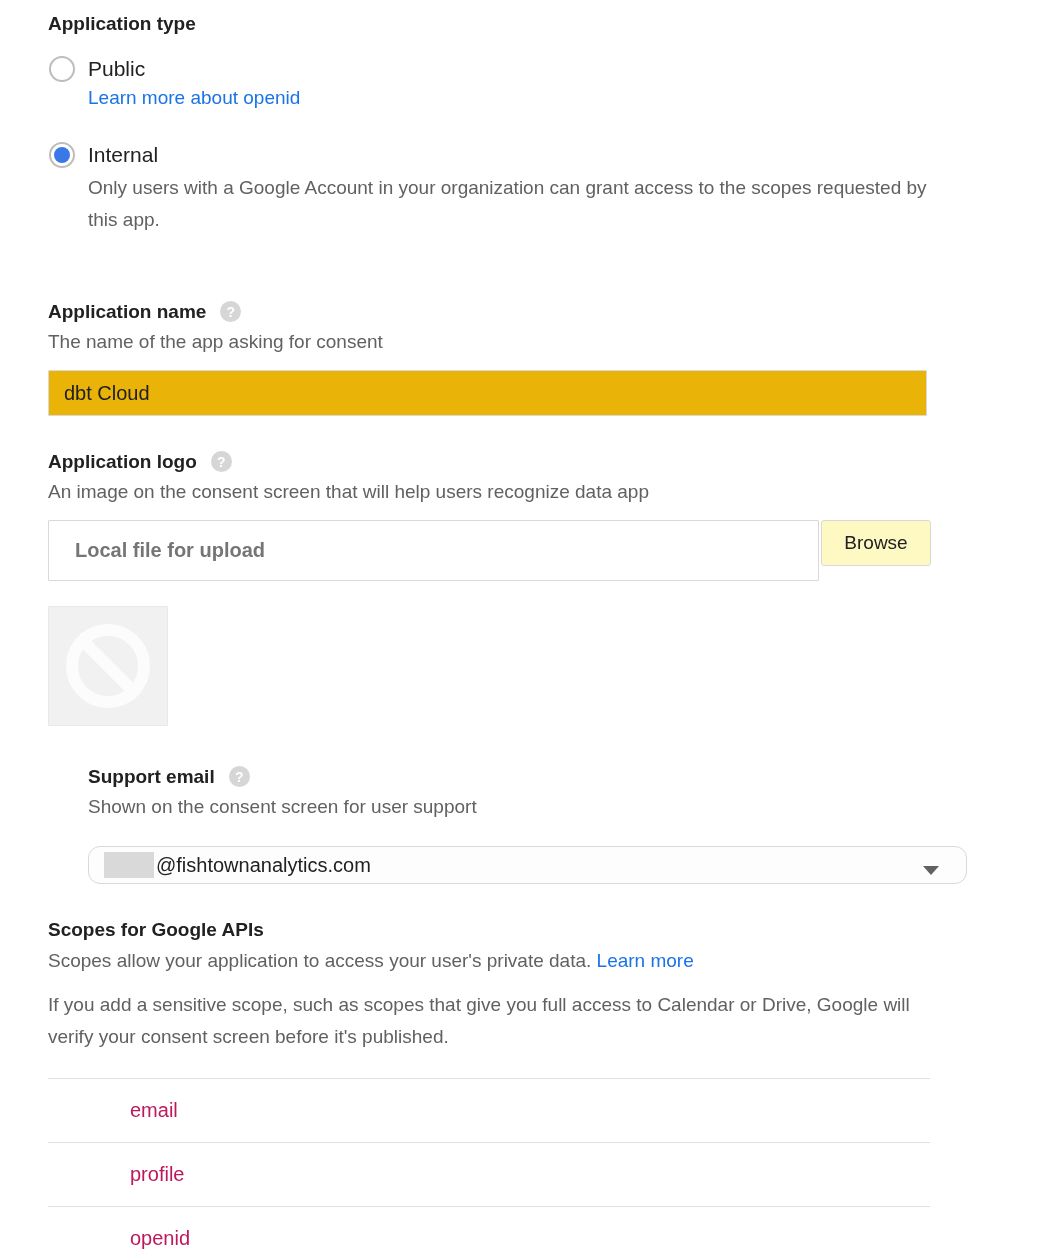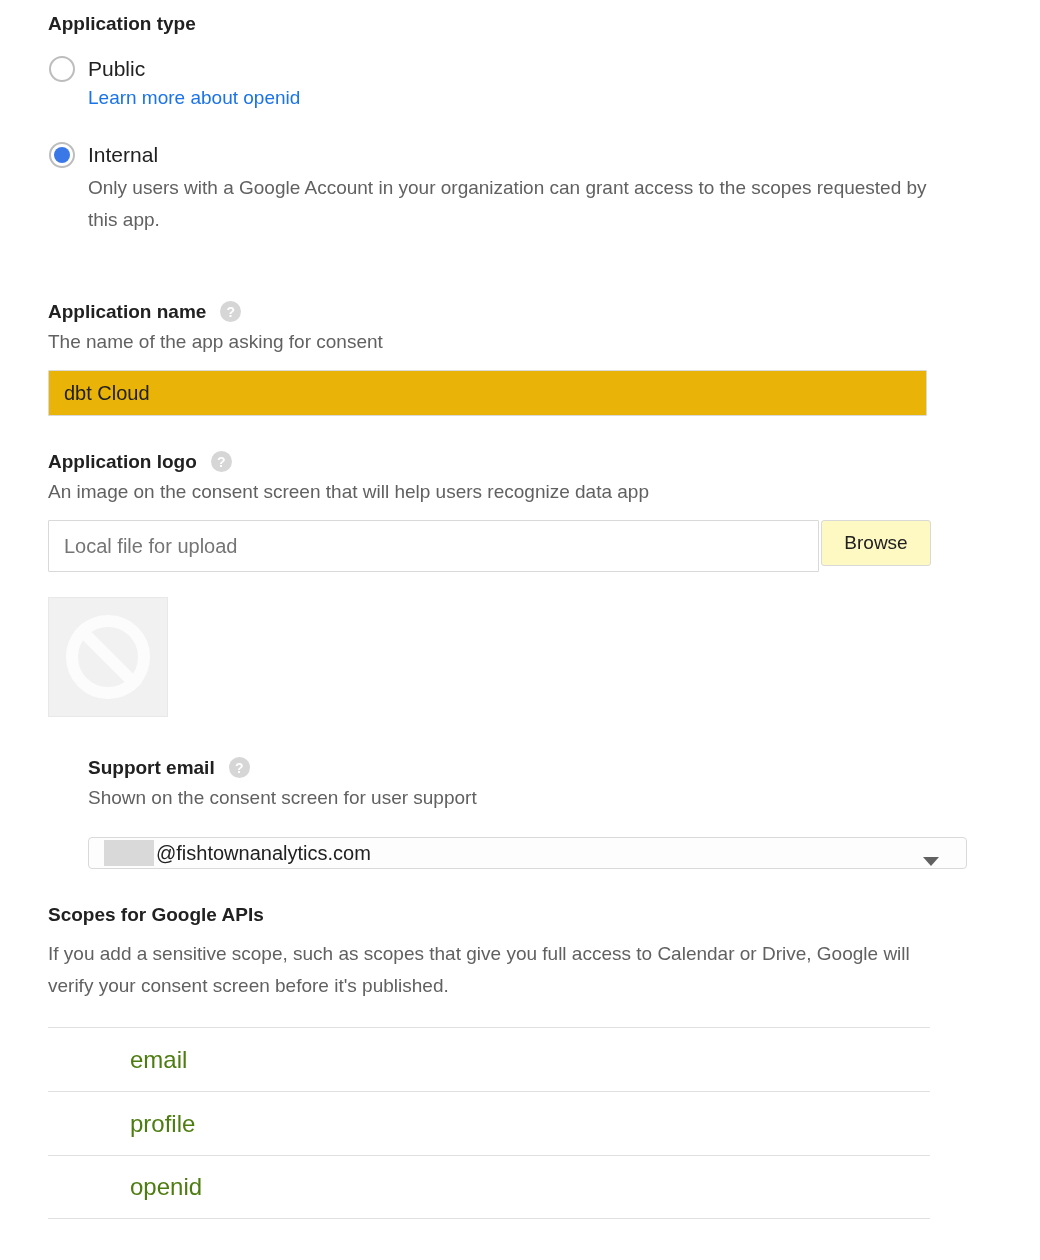--- a/index.html
+++ b/index.html
@@ -109,29 +109,30 @@
     outline: none;
   }
   .file-row {
     display: flex;
     align-items: stretch;
     margin-top: 13px;
     width: 883px;
   }
   .file-input {
     flex: 1;
-    height: 52px;
+    height: 61px;
     border: 1px solid #d9d9d9;
     border-radius: 1px;
-    padding: 0 15px;
+    padding: 0 26px;
     font-family: "Liberation Sans", "DejaVu Sans", sans-serif;
     font-size: 20px;
     color: #212121;
     background: #ffffff;
     outline: none;
+    font-weight: bold;
   }
   .file-input::placeholder { color: #757575; opacity: 1; }
   .browse-btn {
     flex: none;
     width: 110px;
     height: 46px;
     margin-left: 2px;
     background: #fef9c3;
     border: 1px solid #d9d9d9;
     border-radius: 3px;
@@ -152,24 +153,24 @@
     align-items: center;
     justify-content: center;
   }
 
   
   .select-box {
     position: relative;
     display: flex;
     align-items: center;
     width: 879px;
-    height: 32px;
+    height: 38px;
     margin-top: 24px;
     border: 1px solid #d9d9d9;
-    border-radius: 4px;
+    border-radius: 12px;
     background: #fdfdfd;
     padding: 4px 15px;
     cursor: pointer;
   }
   .redact-box {
     width: 50px;
     height: 26px;
     background: #d9d9d9;
     margin-right: 2px;
   }
@@ -193,22 +194,22 @@
     color: #616161;
     max-width: 888px;
   }
   .scopes-table { margin-top: 25px; width: 882px; }
   .scope-row {
     display: flex;
     align-items: center;
     height: 64px;
     padding-left: 82px;
     border-top: 1px solid #e0e0e0;
-    font-size: 24px;
-    color: #4d7c0f;
+    font-size: 20px;
+    color: #be185d;
   }
   .scope-row:last-child { border-bottom: 1px solid #e0e0e0; }
 
   
   .sect-app-name  { margin-top: 64px; }
   .sect-app-logo  { margin-top: 34px; }
   .sect-support   { margin-top: 39px; margin-left: 40px; }
   .sect-scopes    { margin-top: 34px; }
 </style>
 </head>
@@ -277,20 +278,24 @@
       <span class="redact-box"></span>
       <span class="select-value">@fishtownanalytics.com</span>
       <span class="select-arrow"></span>
     </div>
   </section>
 
   <section class="sect-scopes">
     <h3 class="section-heading">
       <span>Scopes for Google APIs</span>
     </h3>
+    <p class="field-sub">
+      <span>Scopes allow your application to access your user's private data.</span>
+      <a class="link">Learn more</a>
+    </p>
     <p class="scopes-note">If you add a sensitive scope, such as scopes that give you full access to Calendar or Drive, Google will verify your consent screen before it's published.</p>
 
     <div class="scopes-table">
       <div class="scope-row">
         <span>email</span>
       </div>
       <div class="scope-row">
         <span>profile</span>
       </div>
       <div class="scope-row">

